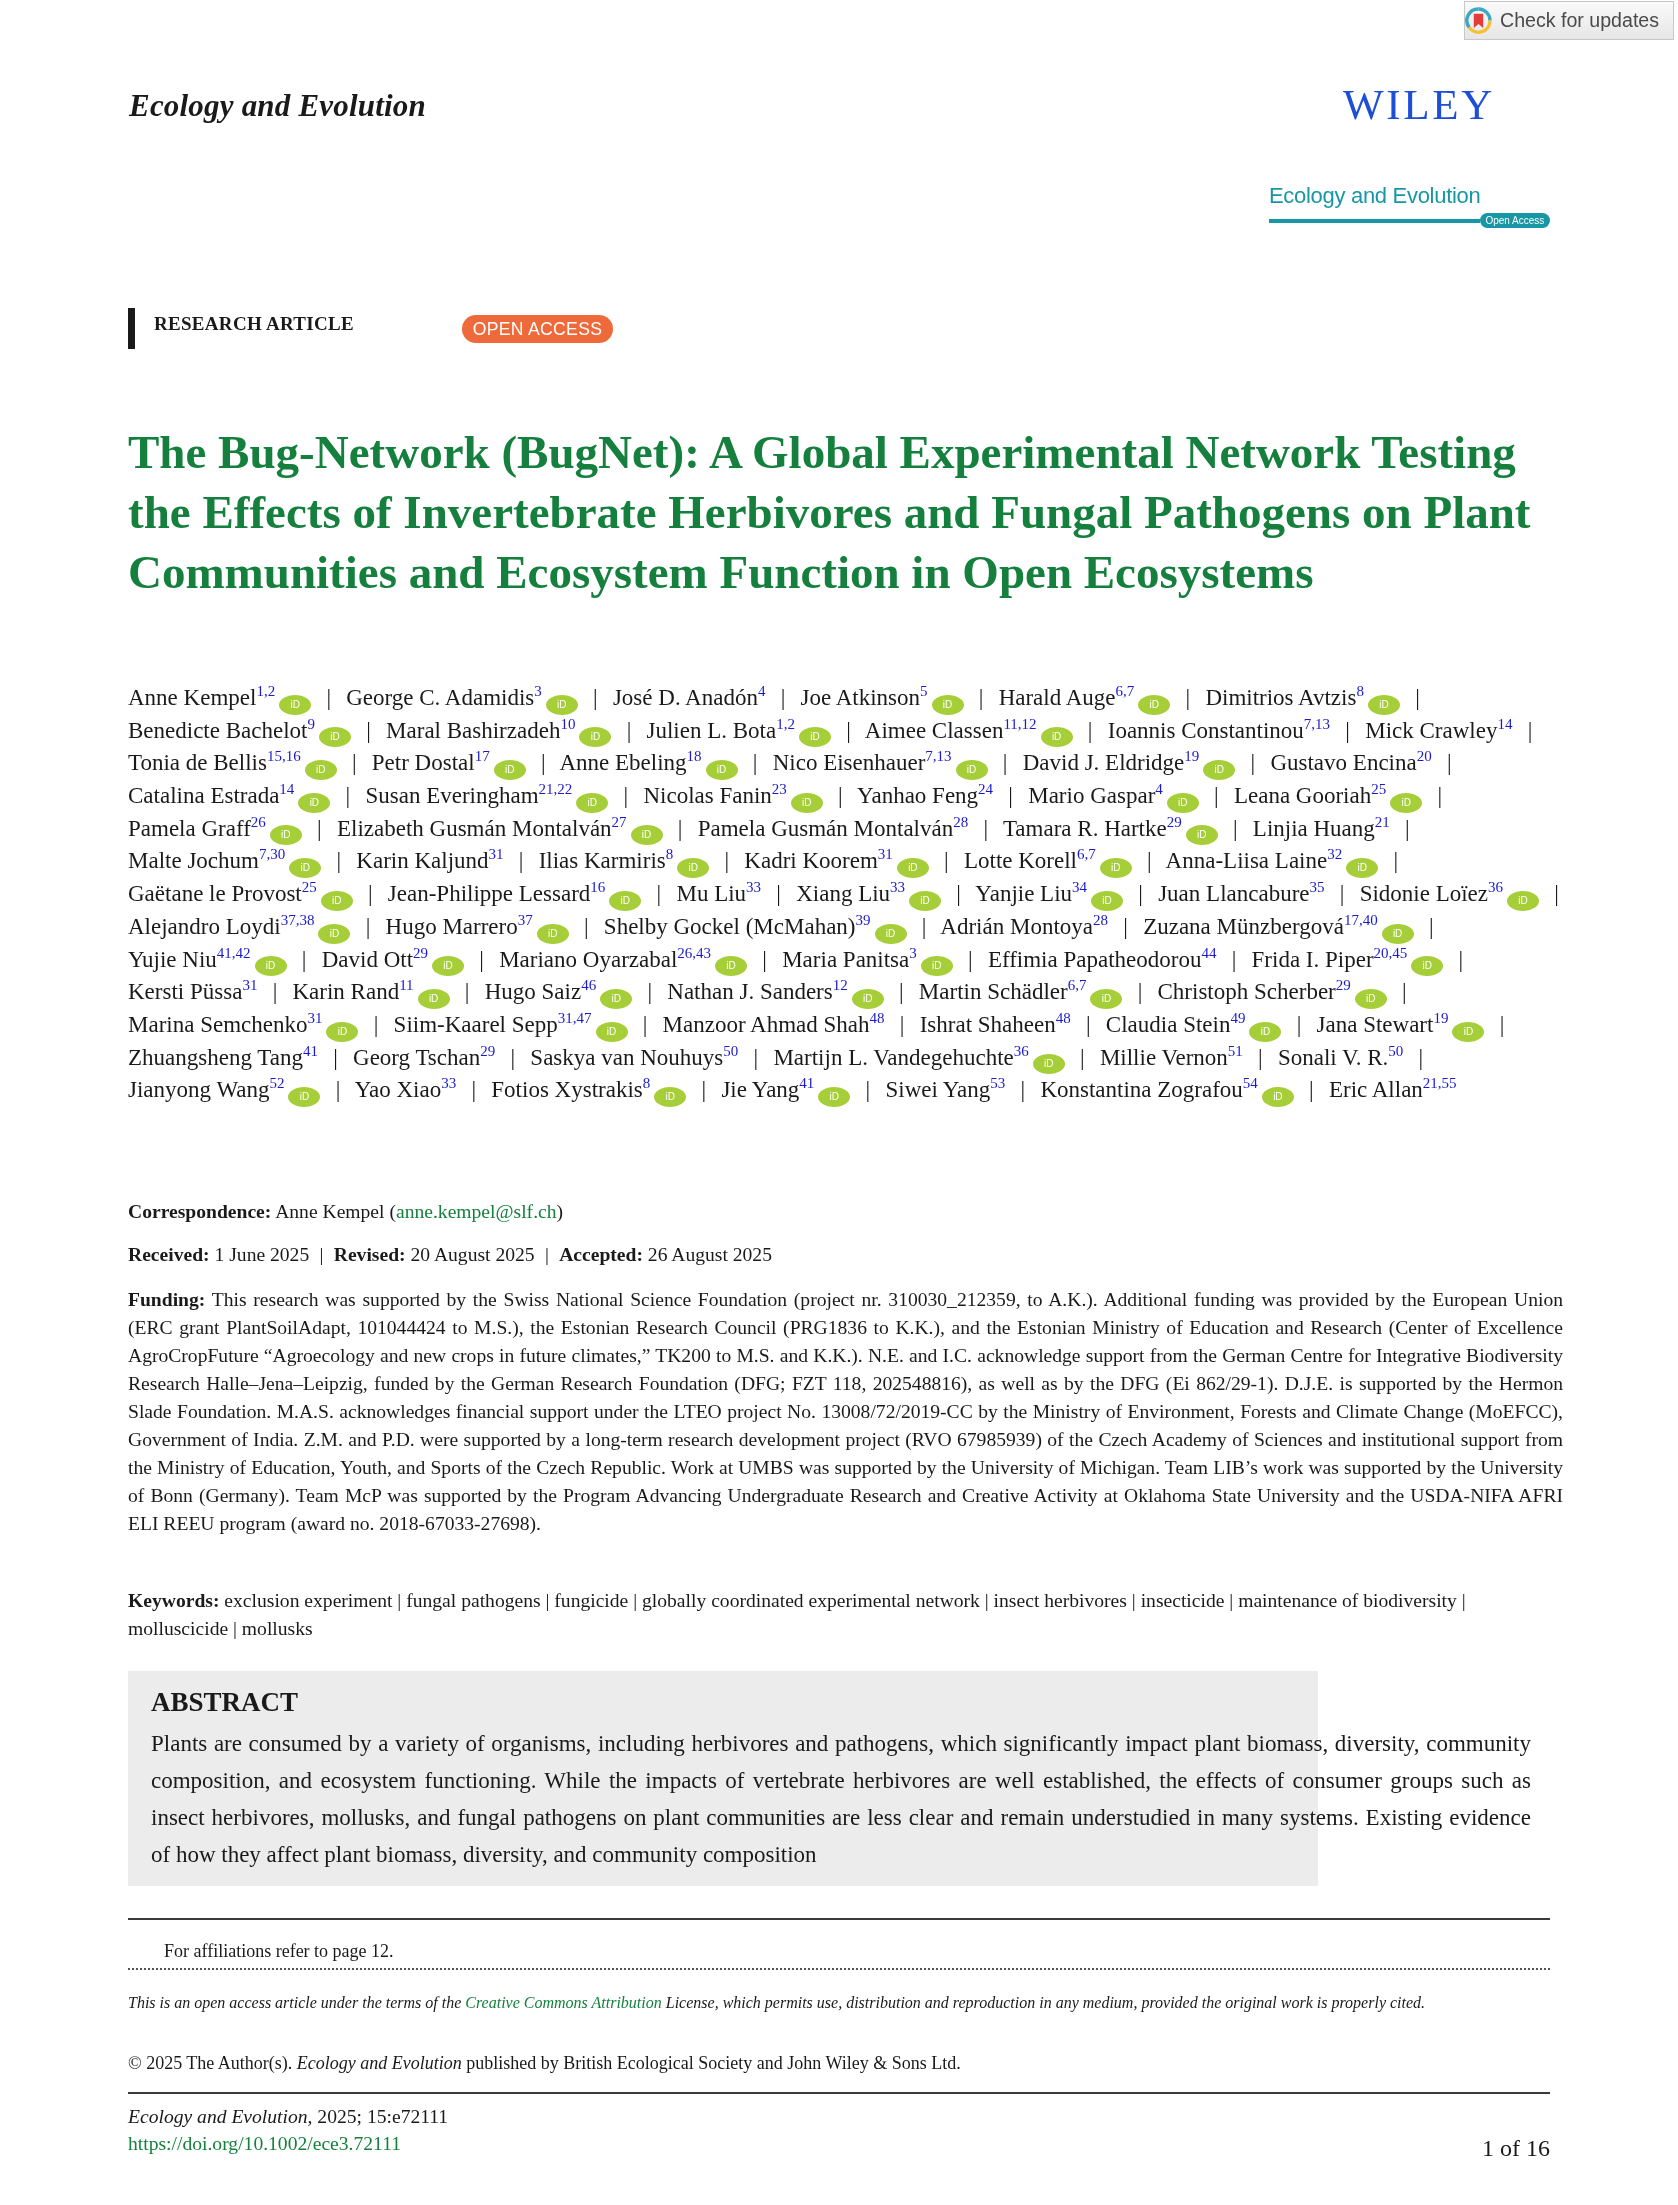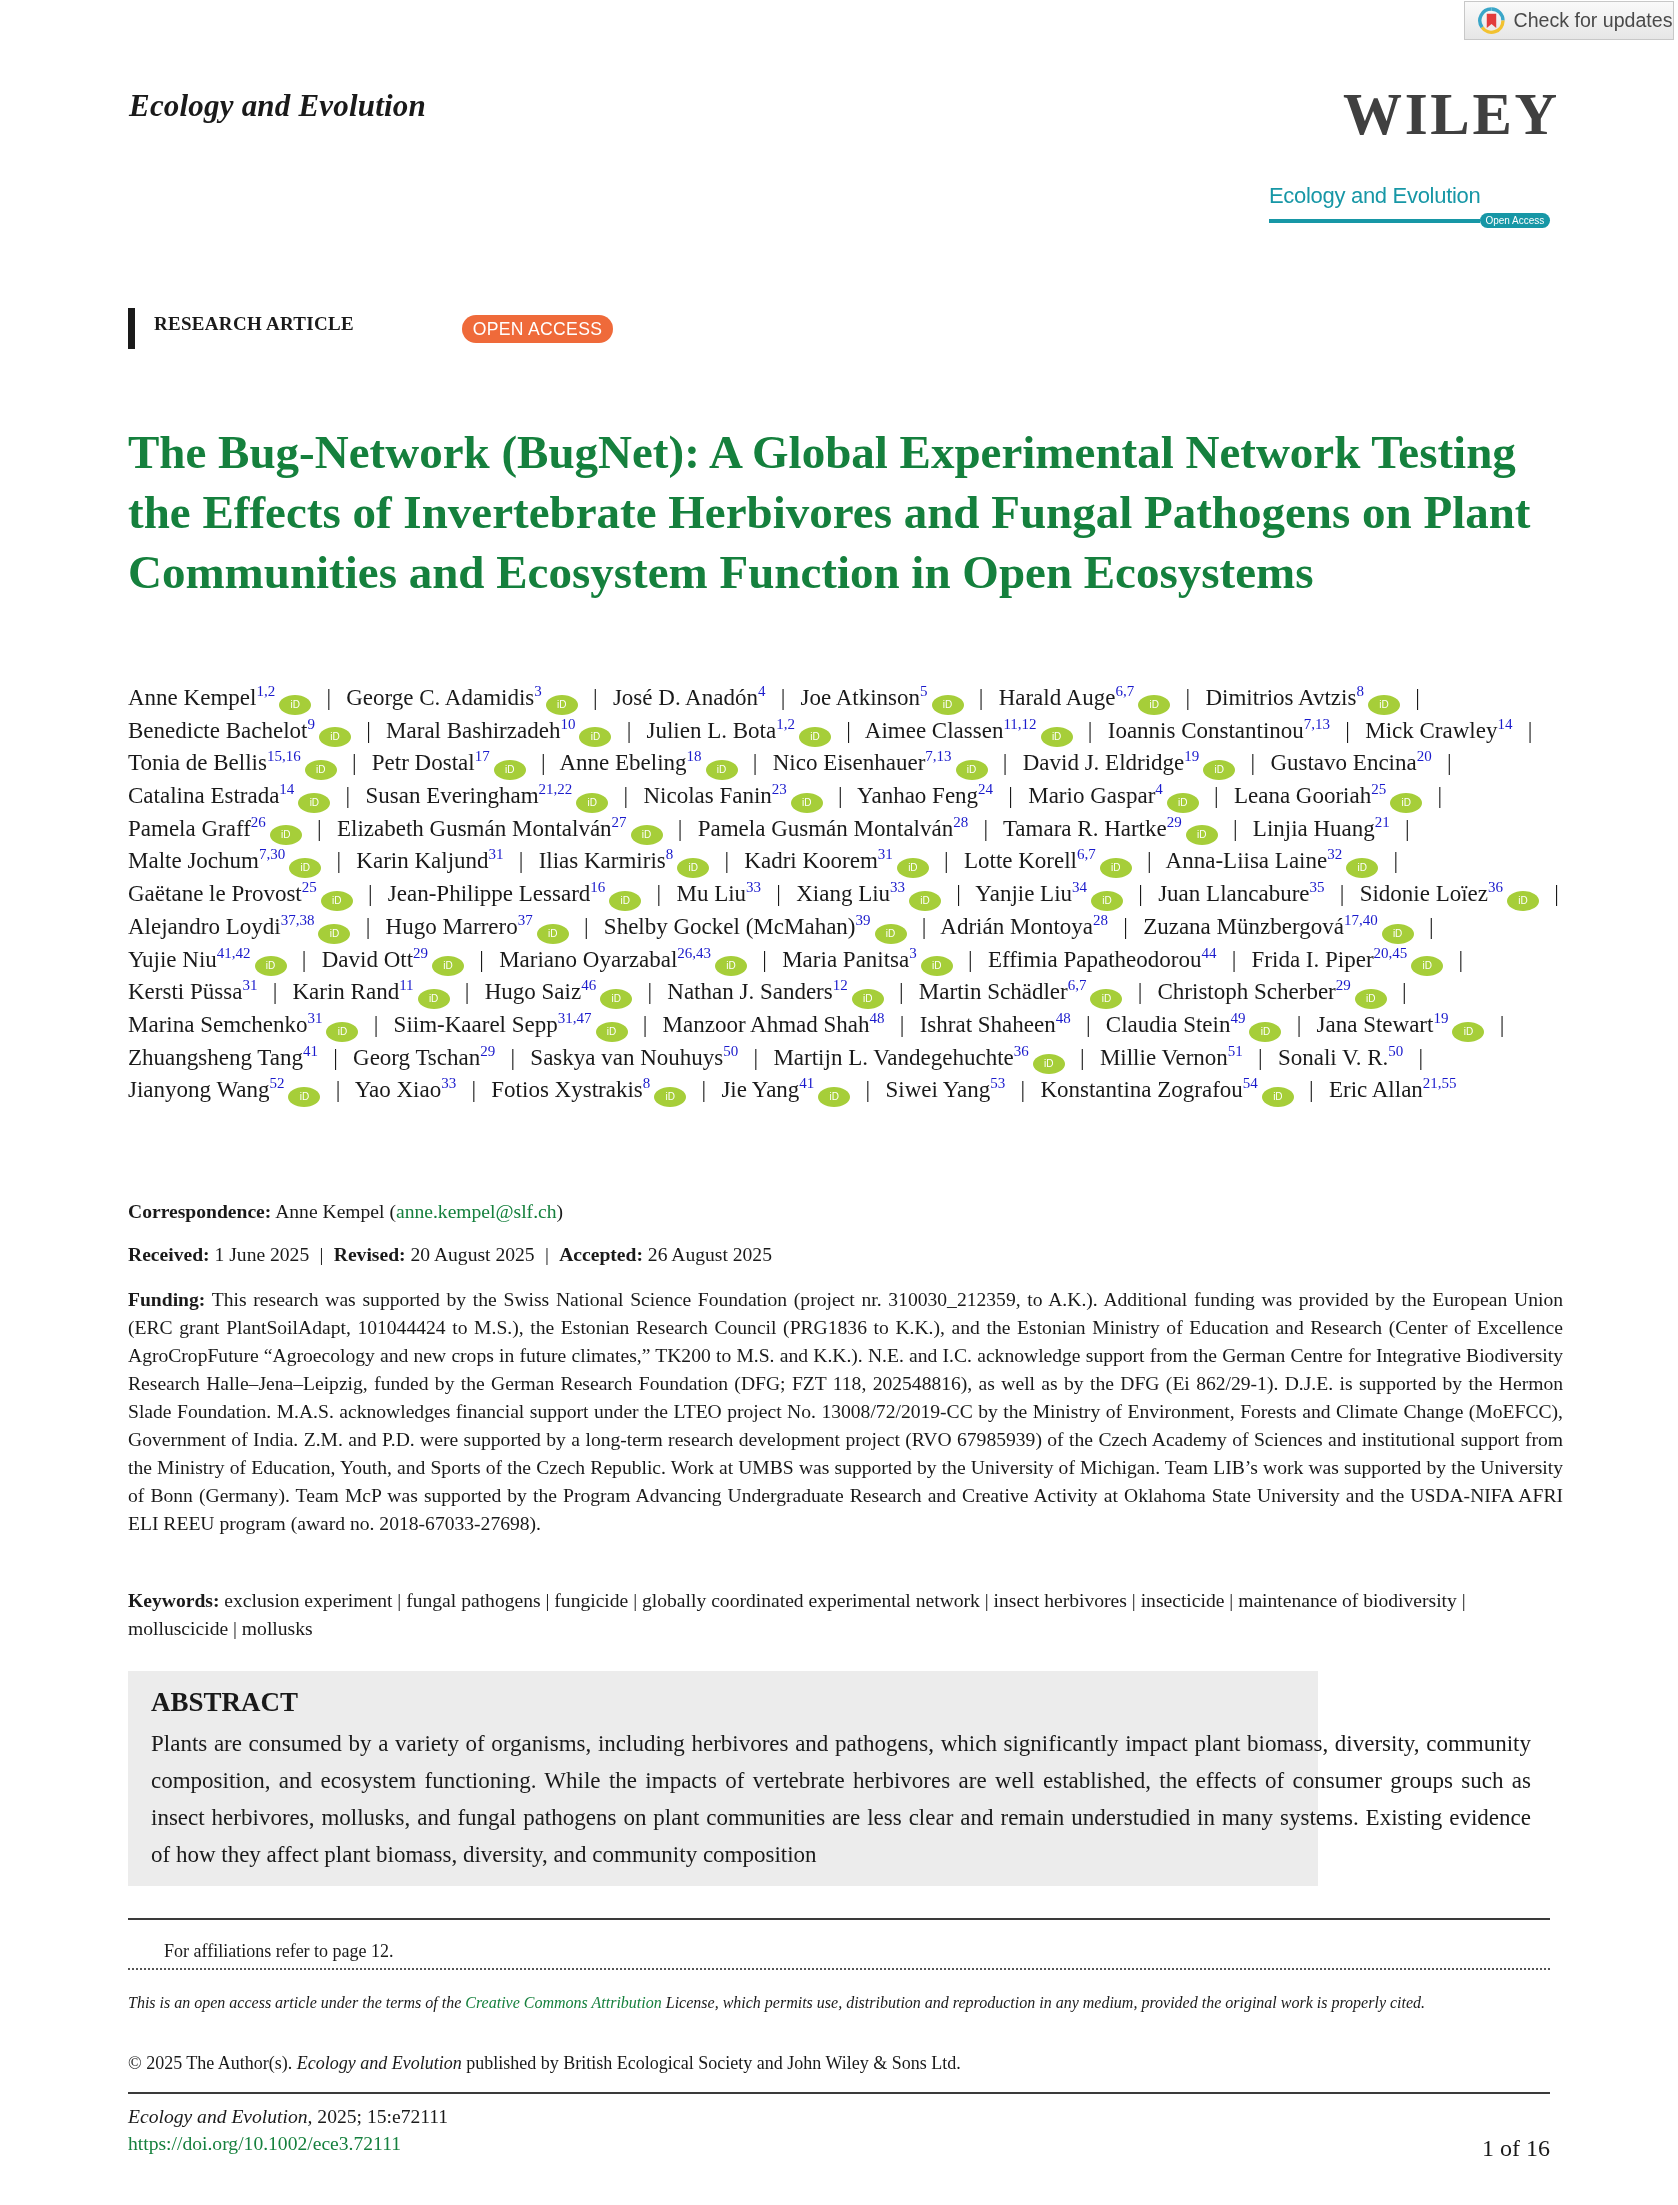--- a/index.html
+++ b/index.html
@@ -6,33 +6,32 @@
   body {
     width: 1678px; height: 2205px; position: relative; overflow: hidden;
     font-family: "Liberation Serif", "DejaVu Serif", serif; color: #1a1a1a;
   }
   .abs { position: absolute; }
 
   
   .cfu {
     position: absolute; left: 1464px; top: 1.4px; width: 210px; height: 39px;
     background: linear-gradient(#fafafa, #e6e6e6); border: 0.7px solid #c8c8c8;
-    box-sizing: border-box; display: flex; align-items: center; gap: 8px; padding-left: 13px;
+    box-sizing: border-box; display: flex; align-items: center; gap: 8px; padding-left: 0;
     cursor: pointer;
-    justify-content: center;
   }
   .cfu-icon { width: 27px; height: 27px; position: relative; }
   .cfu-label { font-family: "Liberation Sans", "DejaVu Sans", sans-serif; font-size: 19.6px; color: #4a4a4a; }
 
   .journal-name {
     left: 129px; top: 88px; font-size: 31px; font-style: italic; font-weight: bold; color: #1a1a1a;
     letter-spacing: 0.2px;
   }
   .wiley {
-    left: 1343px; top: 80px; font-size: 59px; color: #404040; letter-spacing: 2.7px; font-weight: bold;
+    left: 1343px; top: 80px; font-size: 43px; color: #1d4ed8; letter-spacing: 2.7px; font-weight: normal;
   }
   .ee-logo { left: 1269px; top: 183px; width: 284px; }
   .ee-logo-title {
     font-family: "Liberation Sans", "DejaVu Sans", sans-serif; font-size: 22px; color: #1797a6;
     letter-spacing: -0.3px;
   }
   .ee-logo-bar { position: relative; height: 16px; margin-top: 4px; }
   .ee-logo-line { position: absolute; left: 0; top: 6px; width: 211px; height: 4px; background: #1797a6; }
   .ee-logo-pill {
     position: absolute; left: 211px; top: 0; height: 15px; padding: 0 5.4px;

